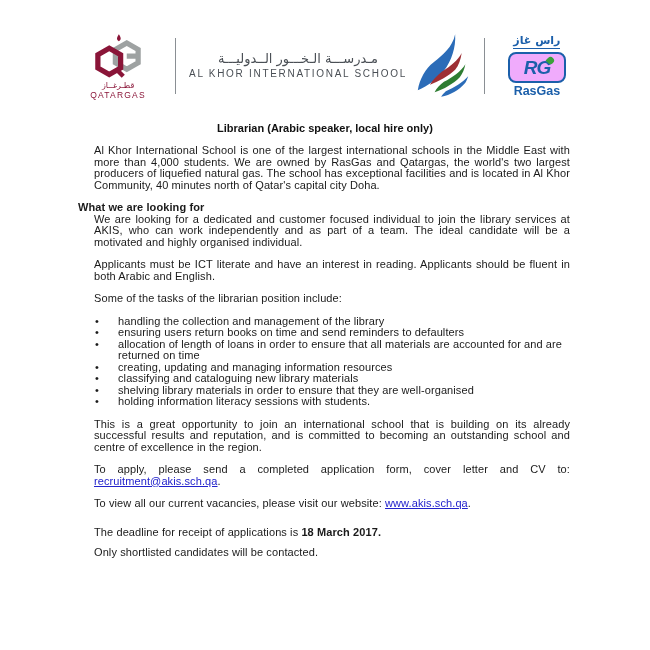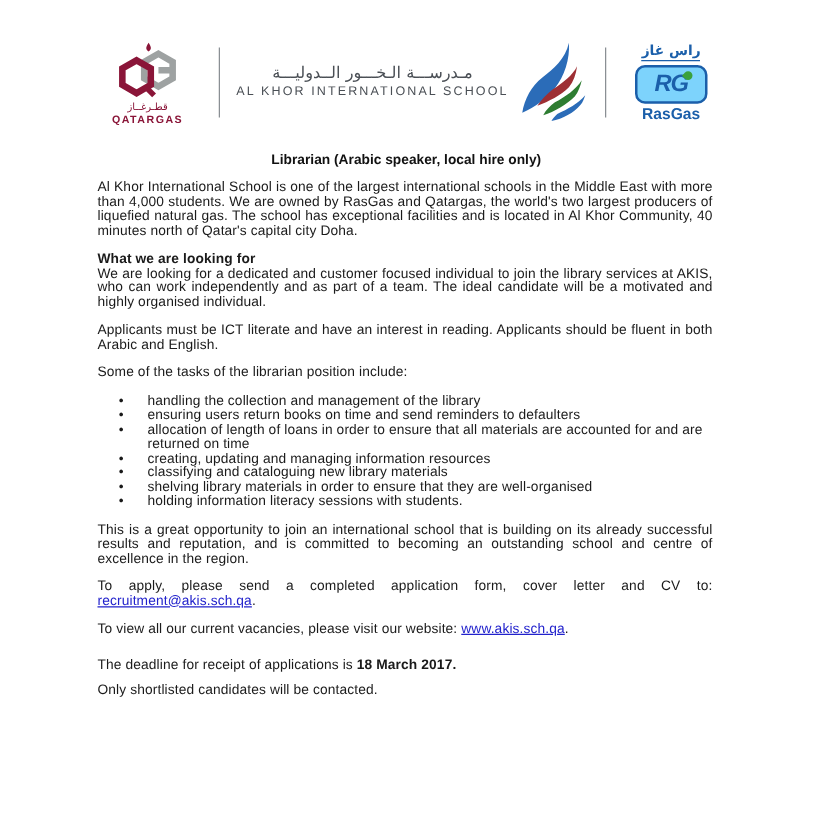--- a/index.html
+++ b/index.html
@@ -19,39 +19,39 @@
     display: flex;
     justify-content: center;
     align-items: center;
     gap: 13px;
     height: 105px;
   }
   .logo-divider { width: 1px; height: 56px; background: #8a8f94; }
 
   .qatargas-block { display: flex; flex-direction: column; align-items: center; width: 88px; }
   .qg-arabic { font-family: "DejaVu Sans", sans-serif; font-size: 8px; color: #8A1538; line-height: 9px; }
-  .qg-wordmark { font-size: 8.5px; font-weight: bold; color: #8A1538; letter-spacing: 1.2px; line-height: 10px; }
+  .qg-wordmark { font-size: 8.5px; font-weight: normal; color: #8A1538; letter-spacing: 1.2px; line-height: 10px; }
 
   .school-block { display: flex; align-items: center; gap: 8px; justify-content: flex-end; }
   .school-text { display: flex; flex-direction: column; align-items: center; }
   .school-arabic { font-family: "DejaVu Sans", sans-serif; font-size: 13px; color: #4a4f55; line-height: 16px; }
   .school-name { font-size: 10px; color: #4a4f55; letter-spacing: 1.7px; line-height: 14px; white-space: nowrap; }
 
   .rasgas-block { display: flex; flex-direction: column; align-items: center; width: 78px; }
   .rg-arabic {
     font-family: "DejaVu Sans", sans-serif;
     font-size: 11px; font-weight: bold; color: #1B5FAA;
     border-bottom: 1.5px solid #1B5FAA; padding-bottom: 1px; line-height: 13px;
   }
   .rg-box {
     margin-top: 3px;
     width: 58px; height: 31px;
     border: 2.5px solid #1B5FAA; border-radius: 8px;
     display: flex; justify-content: center; align-items: center;
-    position: relative; background: #7dd3fc;
+    position: relative; background: #f0abfc;
   }
   .rg-monogram {
     font-weight: bold; font-style: italic; font-size: 19px;
     color: #1B5FAA; letter-spacing: -1px; line-height: 19px;
   }
   .rg-leaf {
     position: absolute; top: 3px; right: 10px;
     width: 7px; height: 7px; background: #3BA13B;
     border-radius: 0 50% 50% 50%;
     transform: rotate(-45deg);
@@ -67,21 +67,21 @@
     color: #111111;
   }
 
   
   .content {
     margin: 11px 80px 0 78px;
     font-size: 11px;
     line-height: 11.5px;
     letter-spacing: 0.1px;
   }
-  .content p { margin: 0 0 11px 0; text-align: justify; }
+  .content p { margin: 0 0 11px 16px; text-align: justify; }
   .section-heading { font-size: 11px; font-weight: bold; margin: 0; }
   .gap-before { margin-top: 6px; }
 
   ul.tasks { list-style: none; margin: 0 0 11px 0; padding: 0; }
   ul.tasks li { position: relative; padding-left: 40px; text-align: left; }
   ul.tasks li::before { content: "\2022"; position: absolute; left: 17px; top: 0; }
 
   a.doc-link { color: #2222CC; text-decoration: underline; }
   .center { text-align: right; }
   .deadline-line { margin-top: 17px !important; margin-bottom: 9px !important; }

